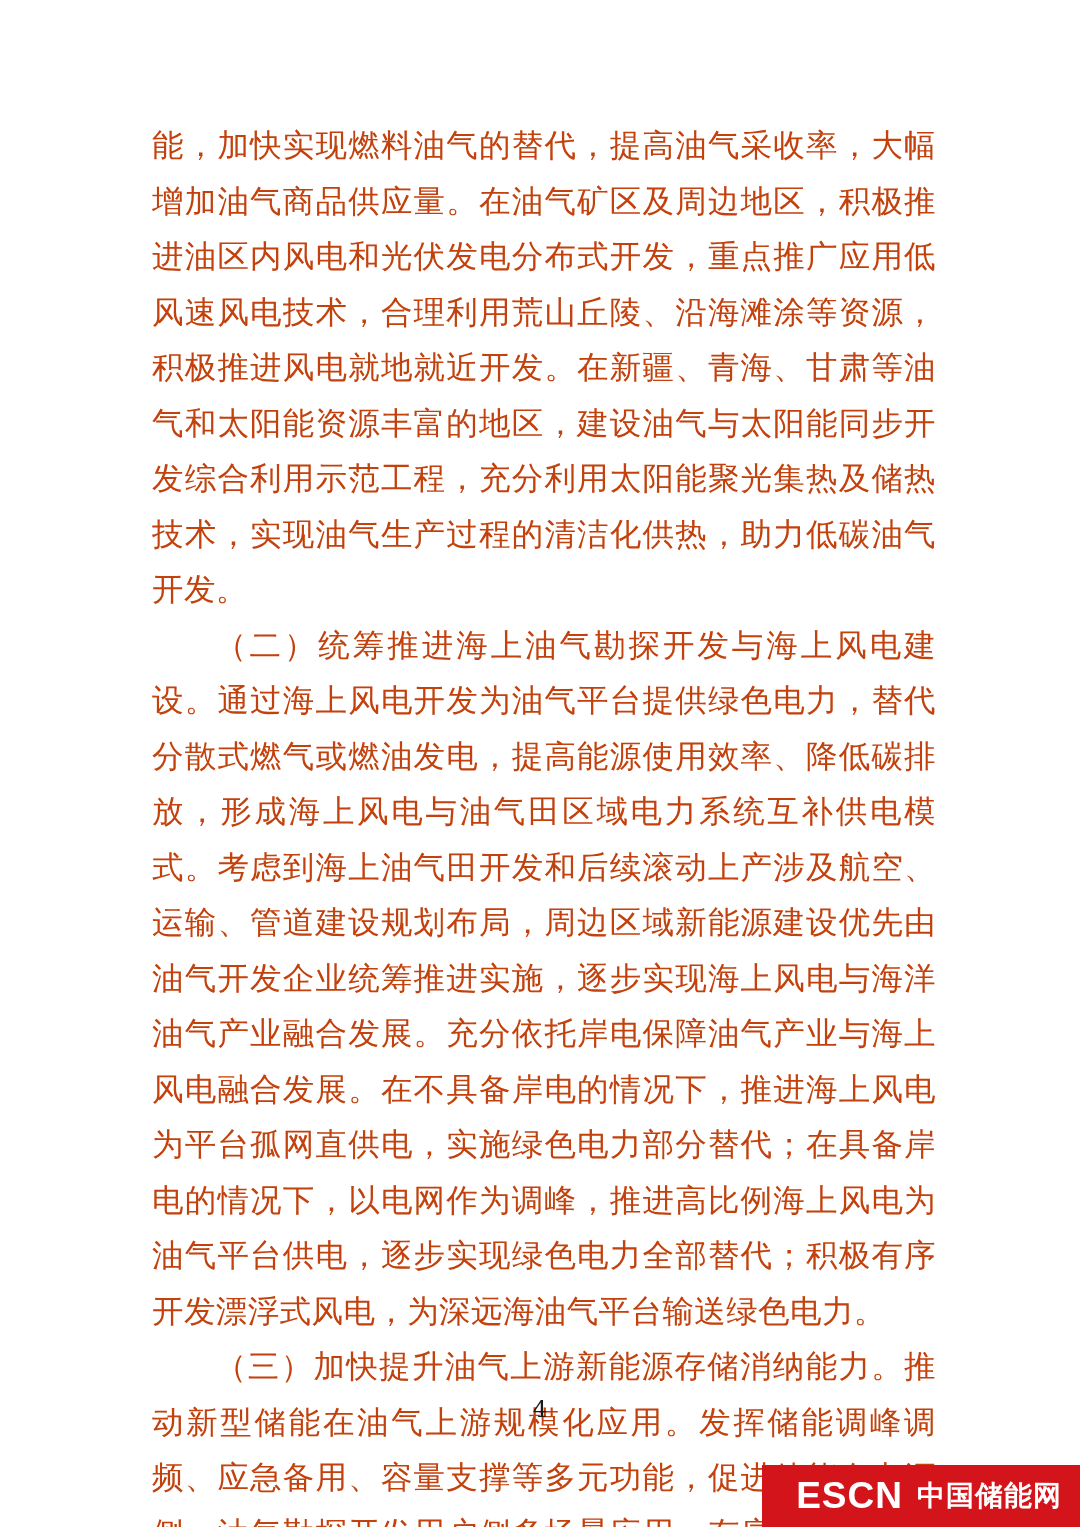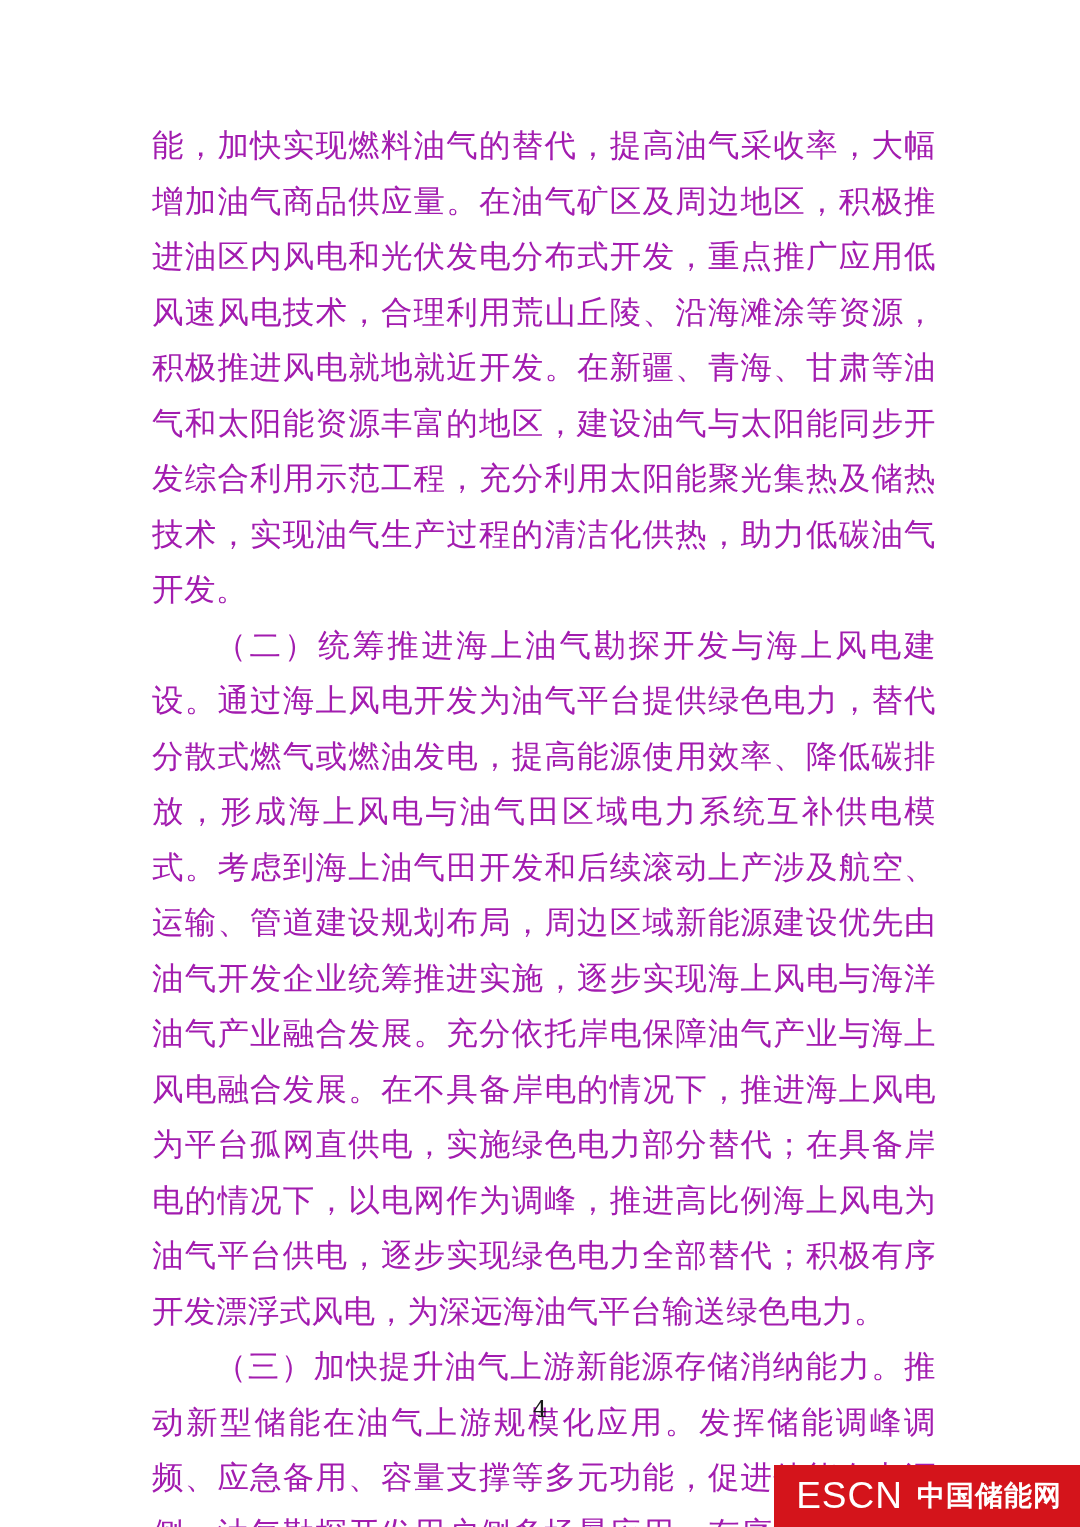--- a/index.html
+++ b/index.html
@@ -21,21 +21,21 @@
   .doc-body {
     position: absolute;
     left: 152px;
     top: 118px;
     width: 784px;
   }
   .para {
     font-family: "DejaVu Serif", serif;
     font-size: 31.5px;
     line-height: 55.5px;
-    color: #a21caf;
+    color: #c2410c;
     text-align: justify;
     text-justify: inter-ideograph;
     letter-spacing: 0.4px;
     margin: 0;
   }
   .para.indent {
     text-indent: 63px;
   }
   .page-number {
     position: absolute;
@@ -53,25 +53,25 @@
     bottom: 0px;
     display: flex;
     align-items: stretch;
     height: 62px;
     font-family: "Liberation Sans", sans-serif;
   }
   .watermark .wm-left {
     background: #d4141b;
     color: #ffffff;
     font-size: 37px;
-    font-weight: normal;
+    font-weight: bold;
     letter-spacing: 1px;
     display: flex;
     align-items: center;
-    padding: 0 14px 0 22px;
+    padding: 0 14px 0 34px;
   }
   .watermark .wm-right {
     background: #d4141b;
     color: #ffffff;
     font-size: 28px;
     font-weight: bold;
     letter-spacing: 1px;
     display: flex;
     align-items: center;
     padding: 0 18px 0 0;

